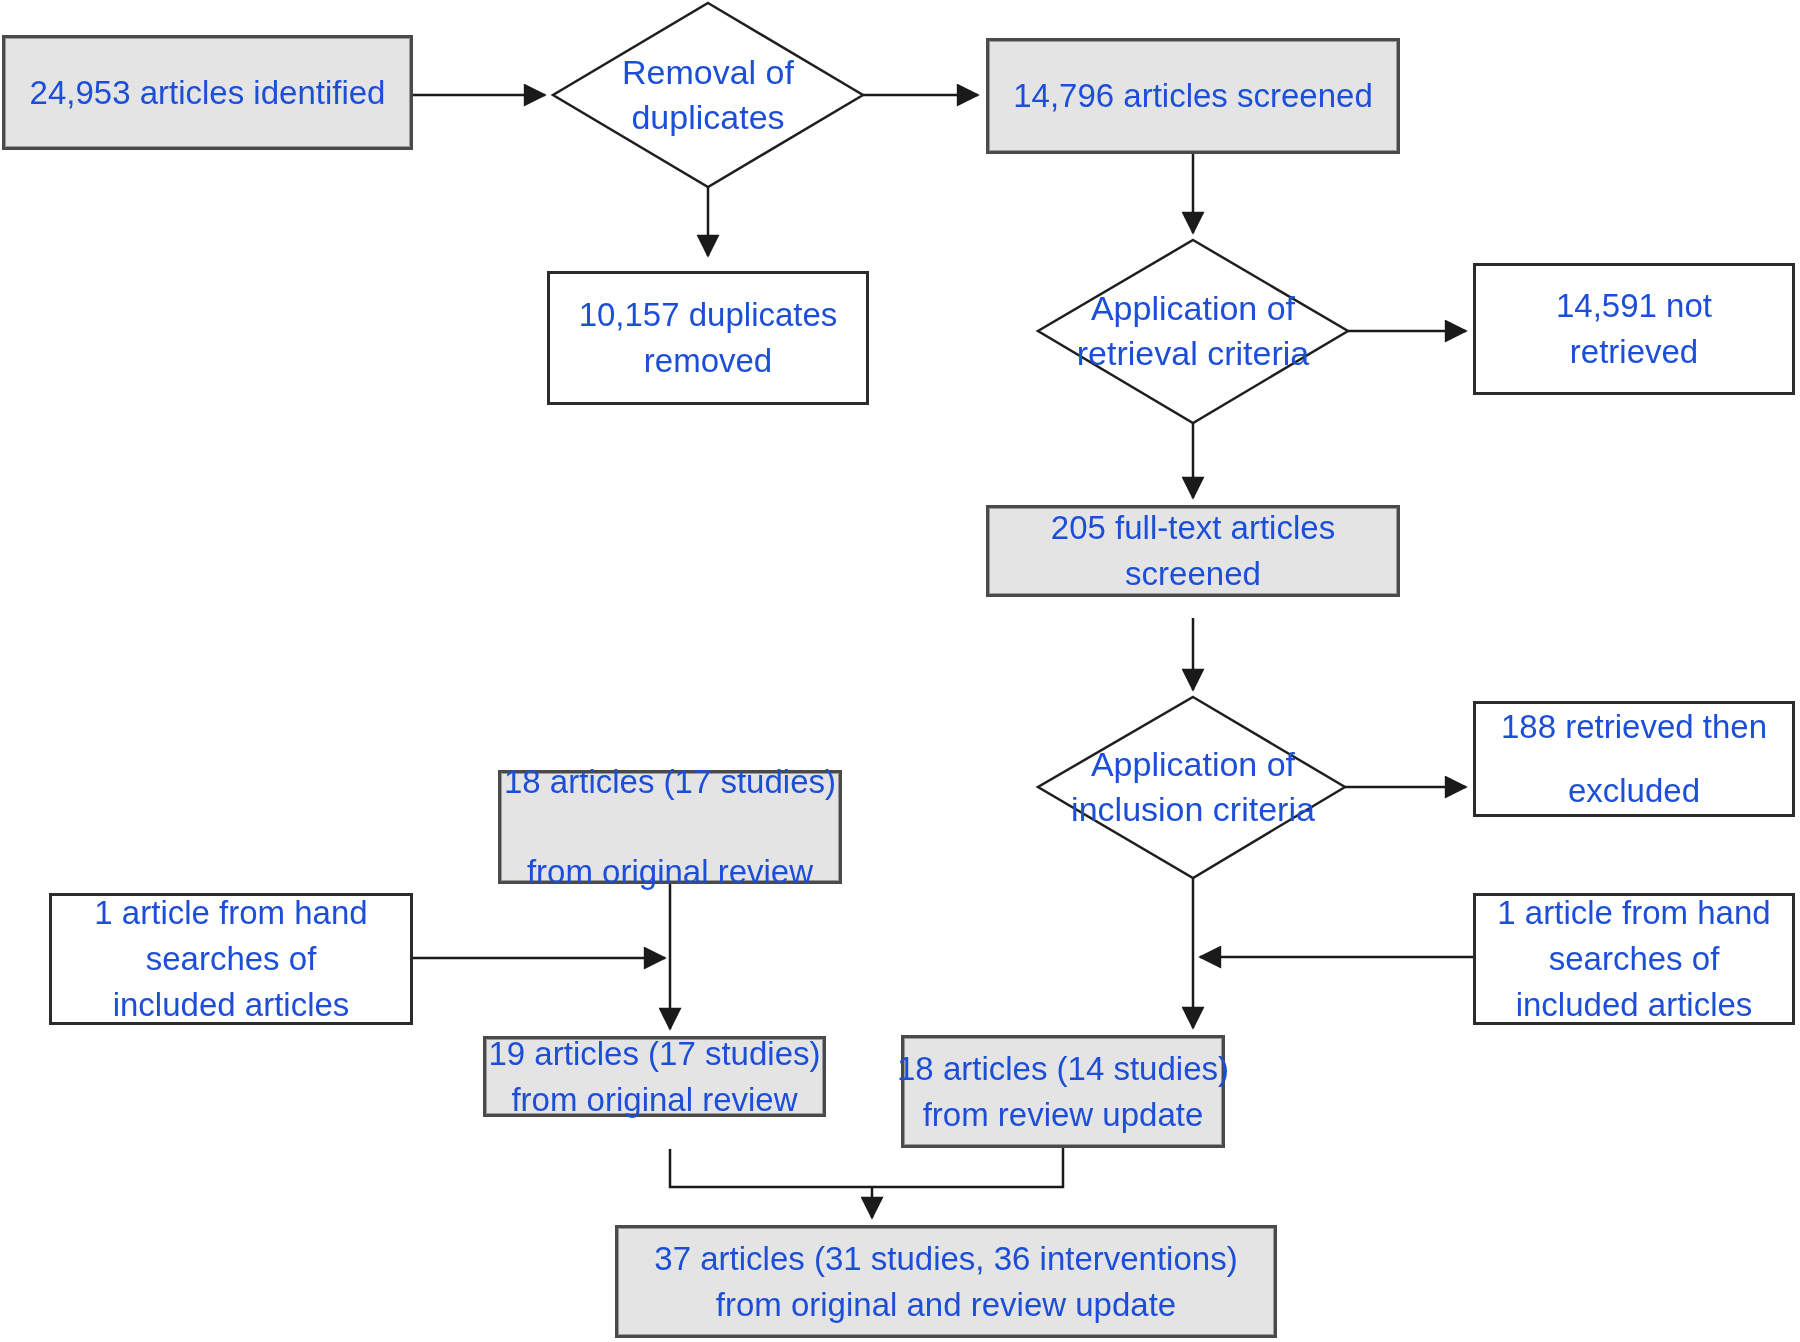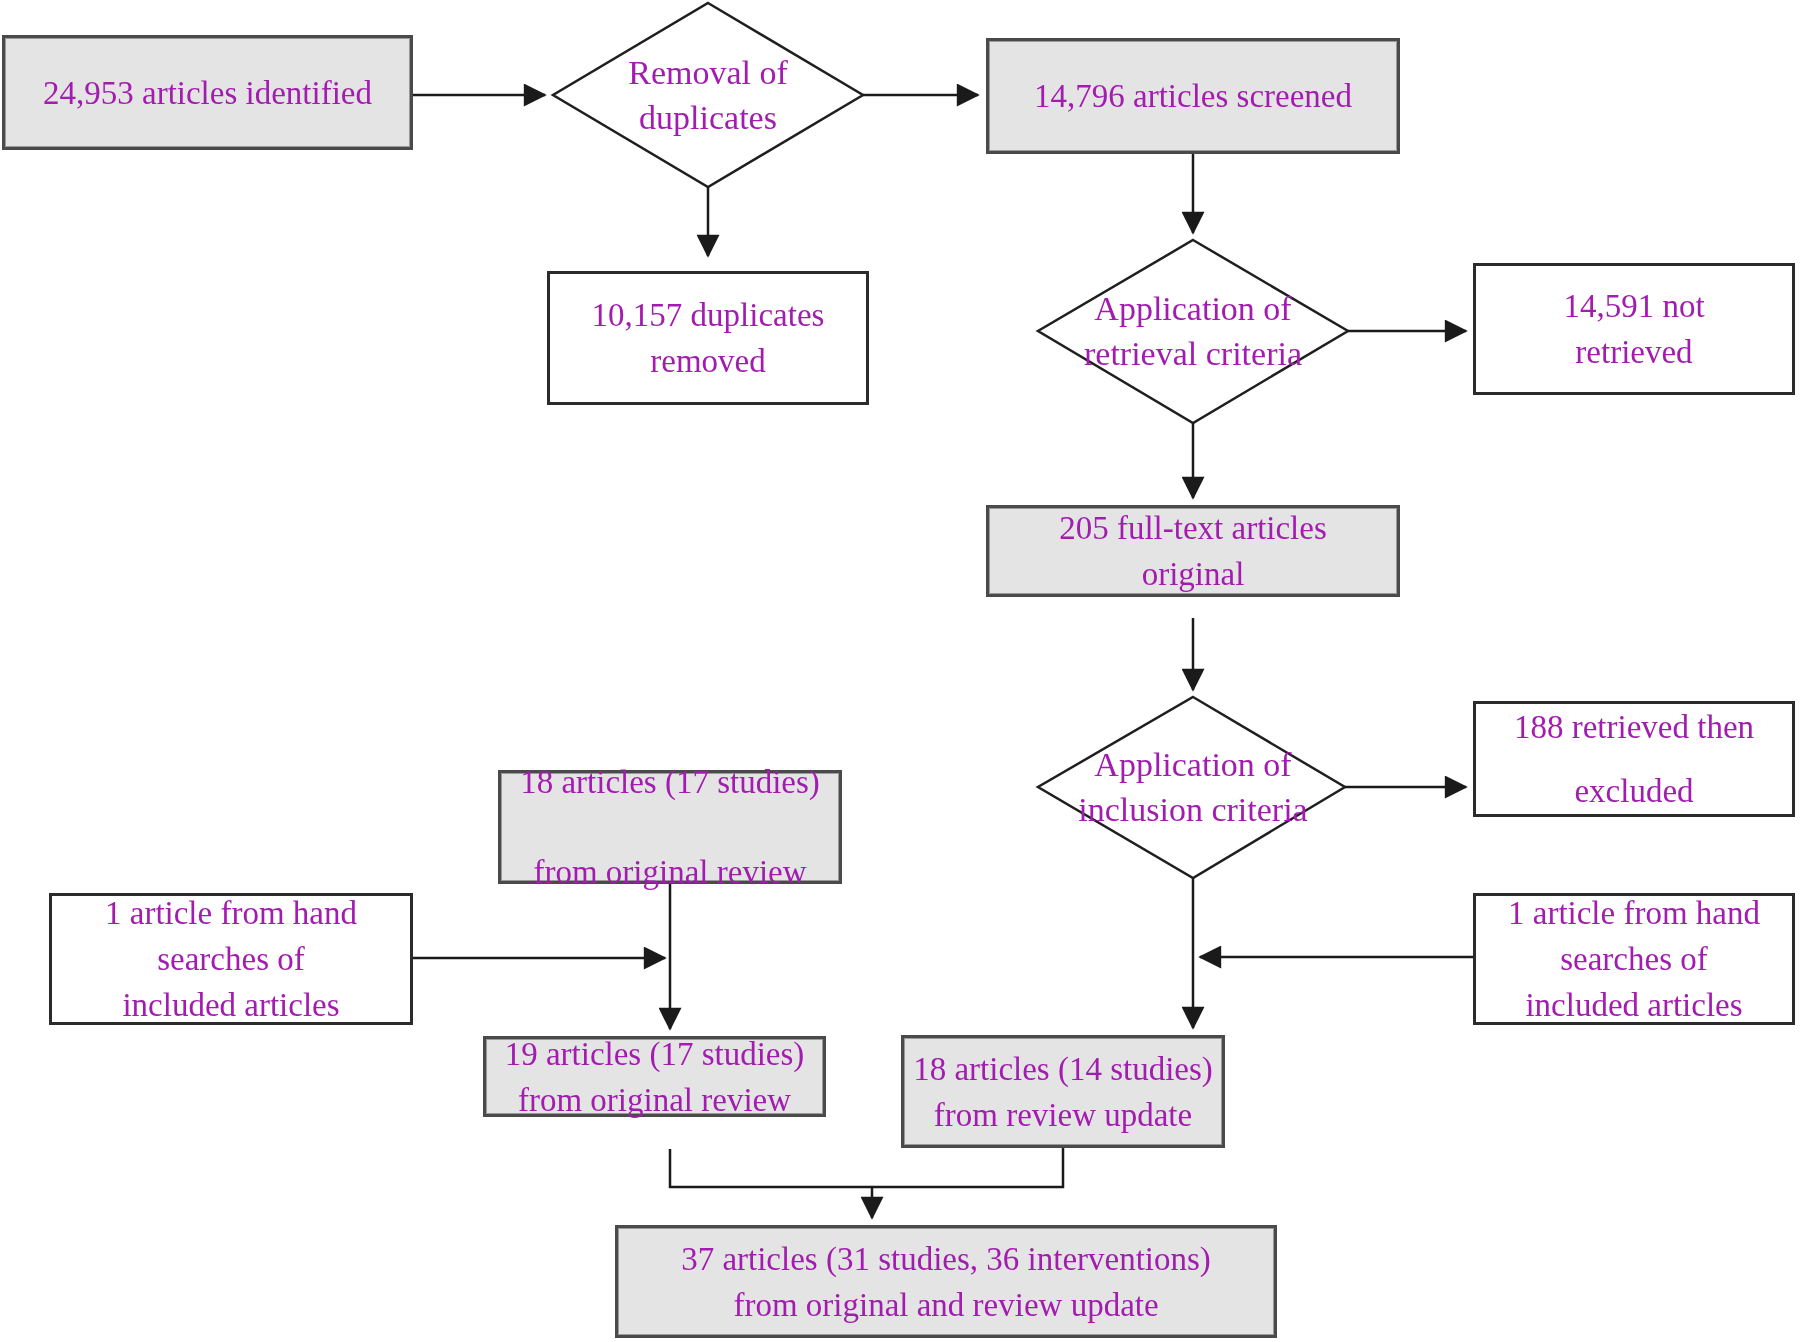--- a/index.html
+++ b/index.html
@@ -5,22 +5,22 @@
   html, body {
     margin: 0;
     padding: 0;
     background: #ffffff;
   }
   #canvas {
     position: relative;
     width: 1800px;
     height: 1342px;
     background: #ffffff;
-    font-family: Liberation Serif, serif;
-    color: #a21caf;
+    font-family: Liberation Sans, sans-serif;
+    color: #1d4ed8;
     overflow: hidden;
   }
   #wires {
     position: absolute;
     left: 0; top: 0;
     width: 1800px; height: 1342px;
   }
   .node {
     position: absolute;
     box-sizing: border-box;
@@ -119,21 +119,21 @@
     <span>removed</span>
   </div>
 
   <div id="n-notretr" class="node plain">
     <span>14,591 not</span>
     <span>retrieved</span>
   </div>
 
   <div id="n-fulltext" class="node process">
     <span>205 full-text articles</span>
-    <span>original</span>
+    <span>screened</span>
   </div>
 
   <div id="n-excluded" class="node plain">
     <span>188 retrieved then</span>
     <span>excluded</span>
   </div>
 
   <div id="n-orig18" class="node process">
     <span>18 articles (17 studies)</span>
     <span>from original review</span>

